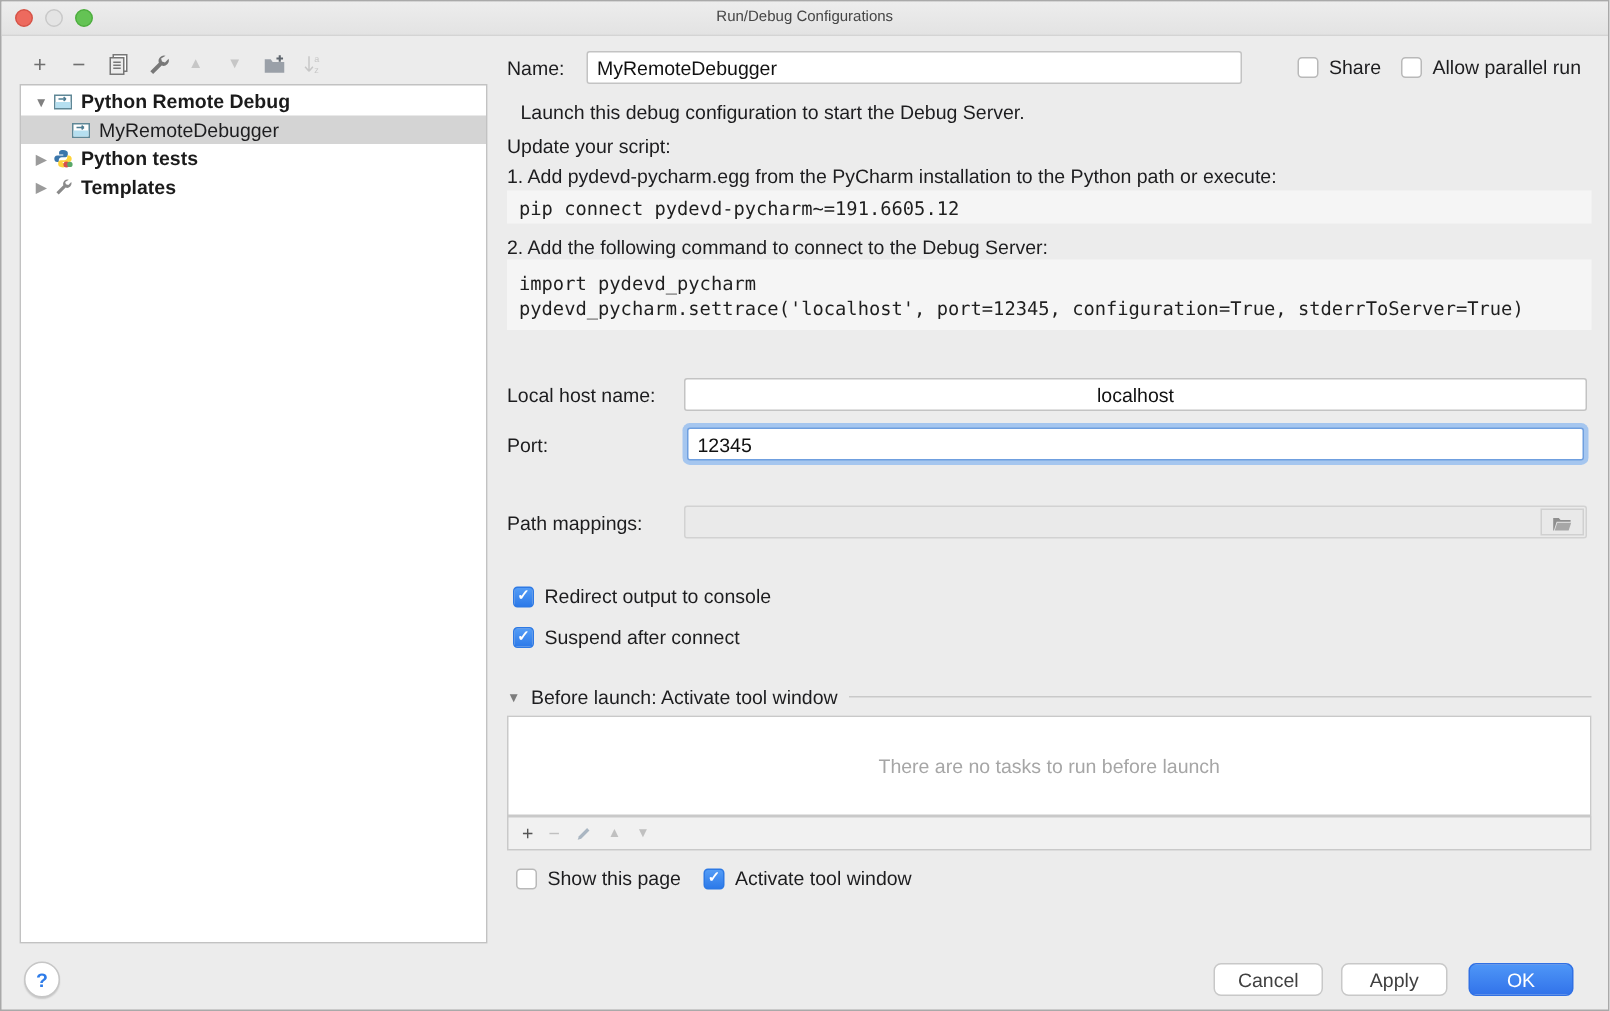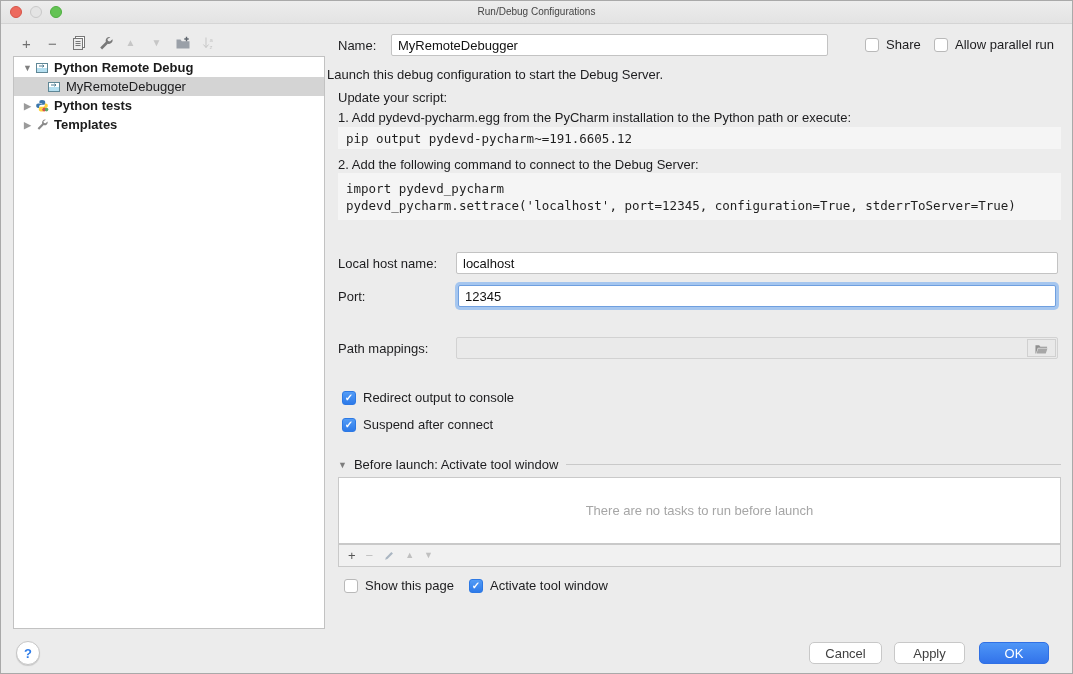--- a/index.html
+++ b/index.html
@@ -178,34 +178,34 @@
   <input class="inp" style="left: 390px; top: 33px; width: 437px; height: 22px;" value="MyRemoteDebugger">
   <div class="cbrow" style="left:864px;top:36px;">
     <span class="cb"></span>
     <span>Share</span>
   </div>
   <div class="cbrow" style="left:933px;top:36px;">
     <span class="cb"></span>
     <span>Allow parallel run</span>
   </div>
 
-  <span class="rtext" style="left:326px;top:66px;text-align:right;">Launch this debug configuration to start the Debug Server.</span>
+  <span class="rtext" style="left:346px;top:66px;text-align:right;">Launch this debug configuration to start the Debug Server.</span>
   <span class="rtext" style="left:337px;top:89px;">Update your script:</span>
   <span class="rtext" style="left:337px;top:109px;">1. Add pydevd-pycharm.egg from the PyCharm installation to the Python path or execute:</span>
   <div class="codeblock" style="left:337px;top:126px;width:723px;height:22px;">
-    <span>pip output pydevd-pycharm~=191.6605.12</span>
+    <span>pip connect pydevd-pycharm~=191.6605.12</span>
   </div>
   <span class="rtext" style="left:337px;top:156px;">2. Add the following command to connect to the Debug Server:</span>
   <div class="codeblock" style="left:337px;top:172px;width:723px;height:47px;">
     <span>import pydevd_pycharm</span>
     <span>pydevd_pycharm.settrace('localhost', port=12345, configuration=True, stderrToServer=True)</span>
   </div>
 
   <span class="rlabel" style="left:337px;top:255px;">Local host name:</span>
-  <input class="inp" style="left: 455px; top: 251px; width: 602px; height: 22px;" value="localhost">
+  <input class="inp" style="left: 455px; top: 251px; width: 602px; height: 22px; text-align: center;" value="localhost">
 
   <span class="rlabel" style="left:337px;top:288px;">Port:</span>
   <input class="inp focusring" style="left: 457px; top: 284px; width: 598px; height: 22px;" autofocus="" value="12345">
 
   <span class="rlabel" style="left:337px;top:340px;">Path mappings:</span>
   <div class="pmfield" style="left:455px;top:336px;width:602px;height:22px;">
     <span class="browse">
       <svg width="15" height="13" viewBox="0 0 16 14">
         <path d="M1.5 12.5v-9h4l1.3 1.6H14v1.2H4l-2 6.2z" fill="#8f8f8f"></path>
         <path d="M2.6 12.5 4.4 7h10l-1.8 5.5z" fill="#a7a7a7"></path>

